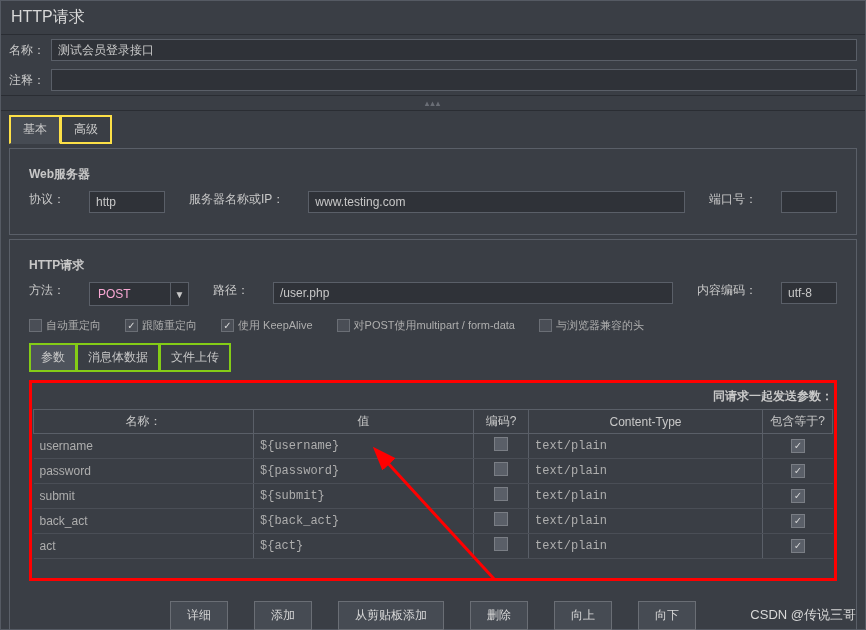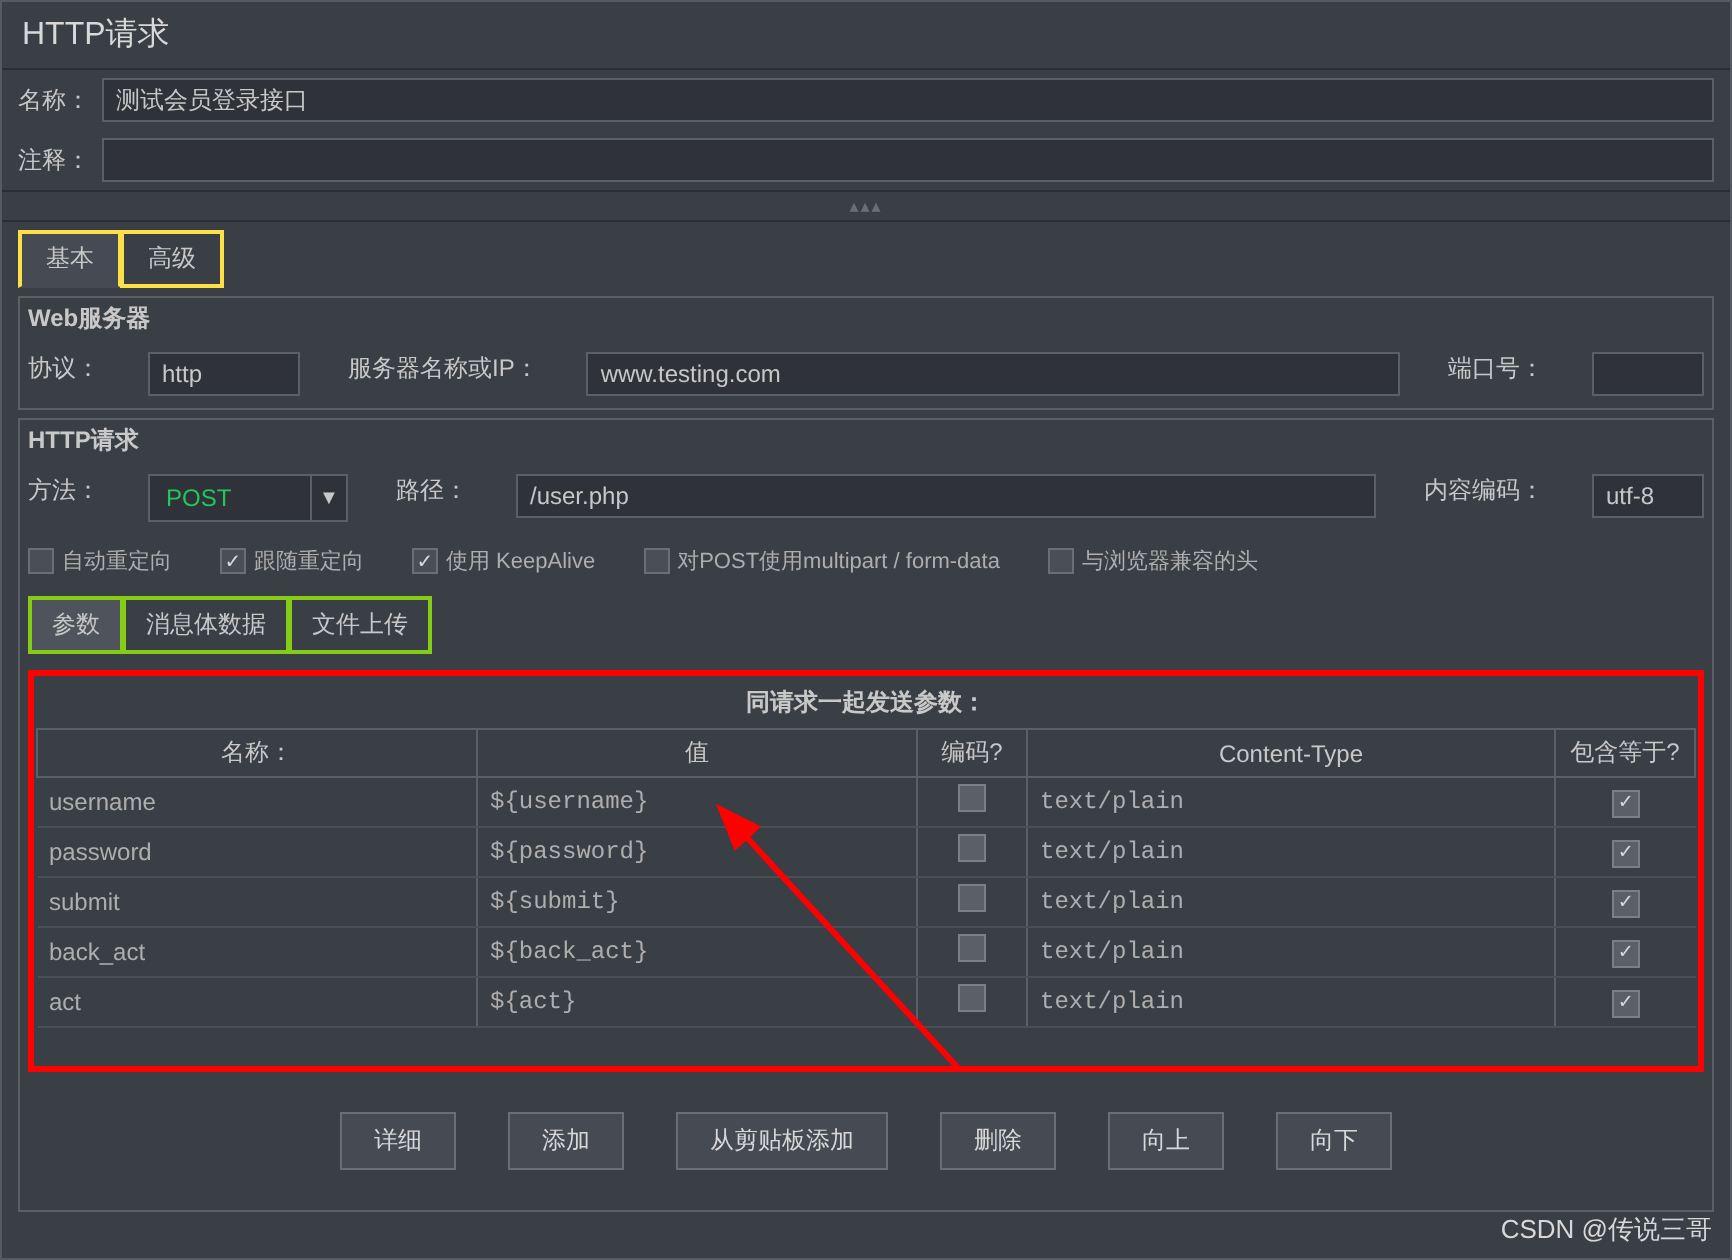--- a/index.html
+++ b/index.html
@@ -65,21 +65,21 @@
       margin-right: -1px;
       cursor: pointer;
     }
     .tab.active {
       background: #464b53;
       border-bottom: 1px solid #464b53;
     }
     .group {
       margin: 4px 8px;
       border: 1px solid #5a5f68;
-      padding: 0;
+      padding: 15px;
     }
     .group-title {
       color: #c8c8c8;
       padding: 2px 4px;
       font-weight: bold;
       font-size: 12px;
     }
     .inline-row {
       display: flex;
       align-items: flex-start;
@@ -90,21 +90,21 @@
     .select-box {
       display: flex;
       align-items: center;
       background: #2f3238;
       border: 1px solid #5a5f68;
       height: 24px;
     }
     .select-box .sel-val {
       padding: 0 8px;
       min-width: 80px;
-      color: #22c55e;
+      color: #f9a8d4;
     }
     .select-box .sel-arrow {
       width: 18px;
       height: 100%;
       display: flex;
       align-items: center;
       justify-content: center;
       border-left: 1px solid #5a5f68;
       color: #c8c8c8;
       font-size: 10px;
@@ -144,21 +144,21 @@
     .sub-tab.active {
       background: #4e535c;
     }
     .params-area {
       margin: 8px 4px;
       position: relative;
       border: 3px solid #ff0000;
       padding: 1px;
     }
     .params-title {
-      text-align: center;
+      text-align: right;
       color: #c8c8c8;
       padding: 4px 0;
       font-weight: bold;
     }
     .params-table {
       width: 100%;
       border-collapse: collapse;
     }
     .params-table th {
       background: #3a3e45;

